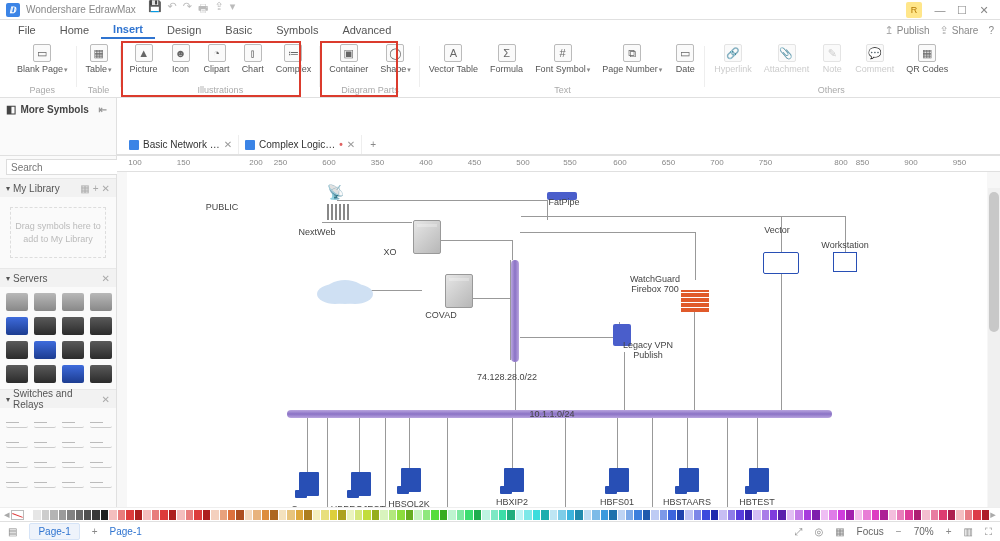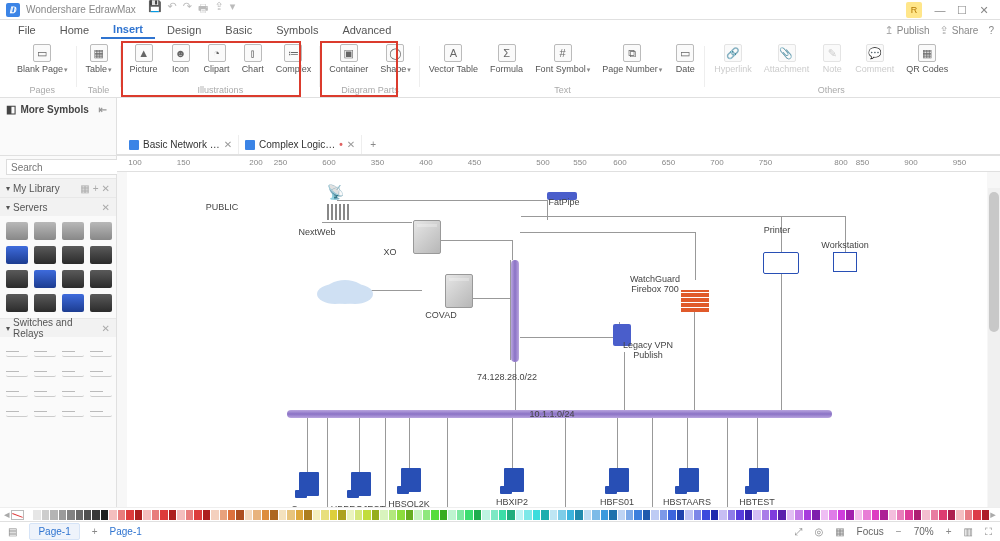--- a/index.html
+++ b/index.html
@@ -298,20 +298,23 @@
       <div class="shead">
         <span class="chev">▾</span>
         <span>My Library</span>
         <span class="spacer"></span>
         <span class="mylib-ctrls">
           <span>▦</span>
           <span>+</span>
           <span class="x">✕</span>
         </span>
       </div>
+      <div class="mylib">
+        <div class="placeholder">Drag symbols here to add to My Library</div>
+      </div>
     </div>
     <div id="symsections">
         <div class="section">
           <div class="shead">
             <span class="chev">▾</span>
             <span>Servers</span>
             <span class="spacer"></span>
             <span class="x">✕</span>
           </div>
           <div class="symgrid">
@@ -365,22 +368,22 @@
   <div class="canvaswrap">
     <div class="hruler" id="hruler">
         <div class="tick" style="left: 18px;">100</div>
         <div class="tick" style="left: 66.5px;">150</div>
         <div class="tick" style="left: 115px; margin-left: 24px;">200</div>
         <div class="tick" style="left: 163.5px;">250</div>
         <div class="tick" style="left: 212px;">600</div>
         <div class="tick" style="left: 260.5px;">350</div>
         <div class="tick" style="left: 309px;">400</div>
         <div class="tick" style="left: 357.5px;">450</div>
-        <div class="tick" style="left: 406px; margin-left: 20px;">500</div>
-        <div class="tick" style="left: 463px;">550</div>
+        <div class="tick" style="left: 406px;">500</div>
+        <div class="tick" style="left: 453px;">550</div>
         <div class="tick" style="left: 503px;">600</div>
         <div class="tick" style="left: 551.5px;">650</div>
         <div class="tick" style="left: 600px;">700</div>
         <div class="tick" style="left: 648.5px;">750</div>
         <div class="tick" style="left: 724px;">800</div>
         <div class="tick" style="left: 745.5px;">850</div>
         <div class="tick" style="left: 794px;">900</div>
         <div class="tick" style="left: 842.5px;">950</div>
       </div>
     <div class="canvas-scroll">
@@ -450,21 +453,21 @@
         <div class="obj pcicon" style="left:517px;top:366px;"></div>
 
       <div class="node-label" style="left: 95px; top: 30px;">PUBLIC</div>
           <div class="node-label" style="left: 190px; top: 55px;">NextWeb</div>
           <div class="node-label" style="left: 263px; top: 75px;">XO</div>
           <div class="node-label" style="left: 314px; top: 138px;">COVAD</div>
           <div class="node-label" style="left: 437px; top: 25px;">FatPipe</div>
           <div class="node-label" style="left: 380px; top: 200px;">74.128.28.0/22</div>
           <div class="node-label" style="left: 521px; top: 168px; width: 70px;">Legacy VPN Publish</div>
           <div class="node-label" style="left: 528px; top: 102px; width: 76px;">WatchGuard Firebox 700</div>
-          <div class="node-label" style="left: 650px; top: 53px;">Printer</div>
+          <div class="node-label" style="left: 650px; top: 53px;">Vector</div>
           <div class="node-label" style="left: 718px; top: 68px;">Workstation</div>
           <div class="node-label" style="left: 425px; top: 237px;">10.1.1.0/24</div>
           <div class="node-label" style="left: 180px; top: 332px;">Servers</div>
           <div class="node-label" style="left: 231px; top: 332px;">HBPROJECT</div>
           <div class="node-label" style="left: 282px; top: 327px; text-align: right;">HBSQL2K</div>
           <div class="node-label" style="left: 385px; top: 325px;">HBXIP2</div>
           <div class="node-label" style="left: 490px; top: 325px;">HBFS01</div>
           <div class="node-label" style="left: 560px; top: 325px;">HBSTAARS</div>
           <div class="node-label" style="left: 630px; top: 325px;">HBTEST</div>
         </div>

